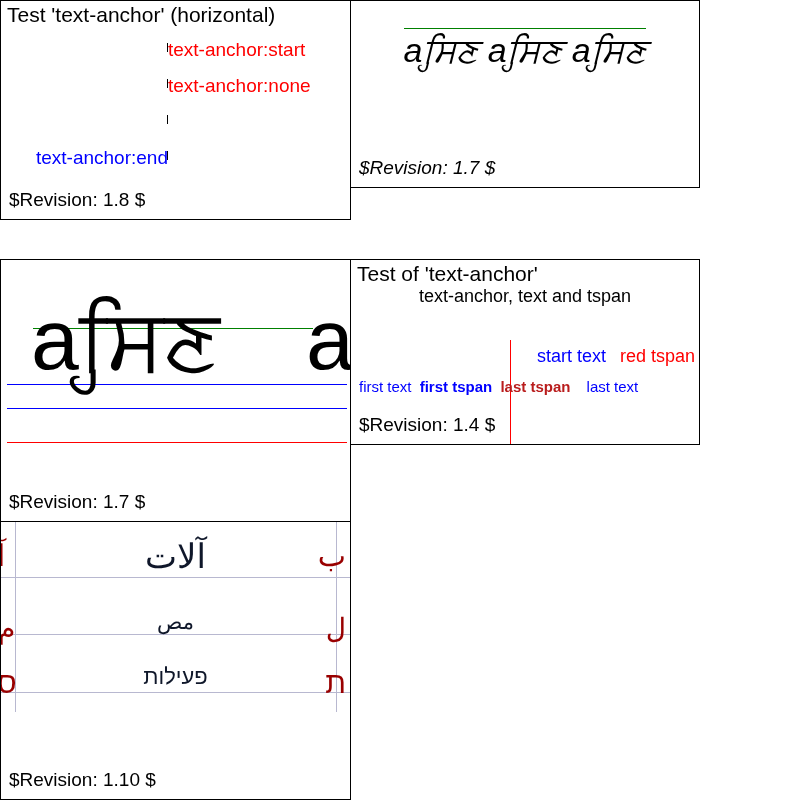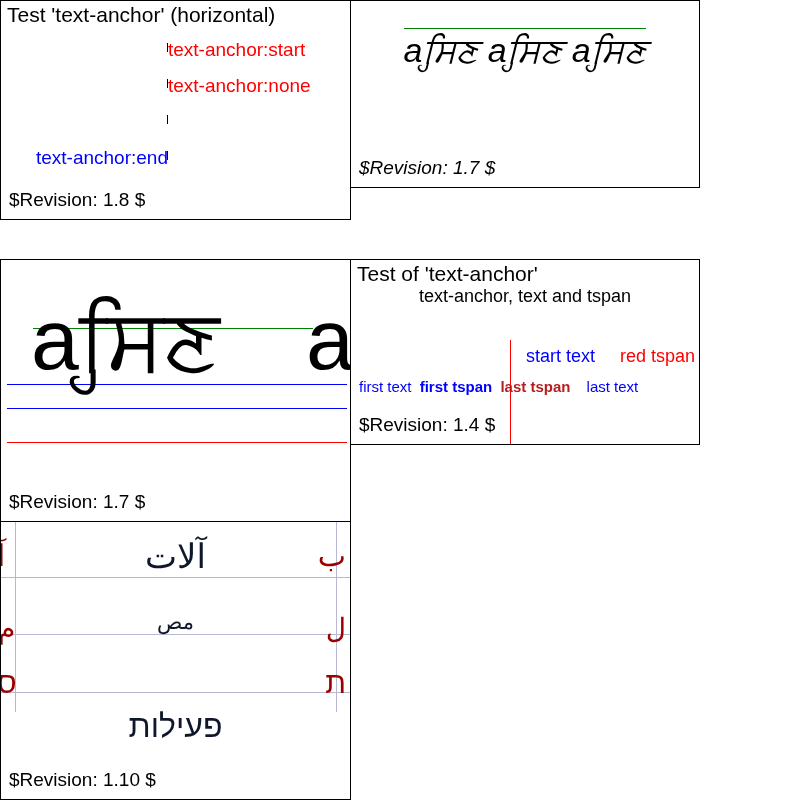--- a/index.html
+++ b/index.html
@@ -221,21 +221,21 @@
 
   <div class="panel" id="panel-anchor-tspan">
     <div class="title">Test of 'text-anchor'</div>
     <div class="subtitle">text-anchor, text and tspan</div>
 
     <div class="tspan-block">
       <div class="vline" style="left:159px; top:80px; height:115px;"></div>
 
       <div class="row-start">
         <span class="c-blue">start text</span>
-        <span class="c-red" style="margin-left:20px;">red tspan</span>
+        <span class="c-red" style="margin-left:9px;">red tspan</span>
       </div>
 
       <div class="row-first">
         <span class="c-blue">first text</span>
         <span class="c-blue bold" style="margin-left:4px;">first tspan</span>
         <span class="bold" style="margin-left:4px; color:#b91c1c;">last tspan</span>
         <span class="c-blue" style="margin-left:12px;">last text</span>
       </div>
     </div>
 
@@ -251,20 +251,20 @@
     <div class="bidi-rule" style="top:170px;"></div>
 
     <div class="bidi-row" style="top:14px; font-size:34px;">آلات</div>
     <div class="bidi-side" style="left:-4px; top:16px; font-size:30px;">آ</div>
     <div class="bidi-side" style="right:4px; top:16px; font-size:30px;">ب</div>
 
     <div class="bidi-row" style="top:88px; font-size:21px;">مص</div>
     <div class="bidi-side" style="left:-3px; top:90px; font-size:28px;">م</div>
     <div class="bidi-side" style="right:4px; top:90px; font-size:28px;">ل</div>
 
-    <div class="bidi-row" style="top:142px; font-size:32px;margin-top:44px;">פעילות</div>
+    <div class="bidi-row" style="top:142px; font-size:22px;">פעילות</div>
     <div class="bidi-side" style="left:-4px; top:144px; font-size:30px;">ס</div>
     <div class="bidi-side" style="right:4px; top:144px; font-size:30px;">ת</div>
 
     <div class="revision">$Revision: 1.10 $</div>
   </div>
 
 </div>
 
 </body></html>

